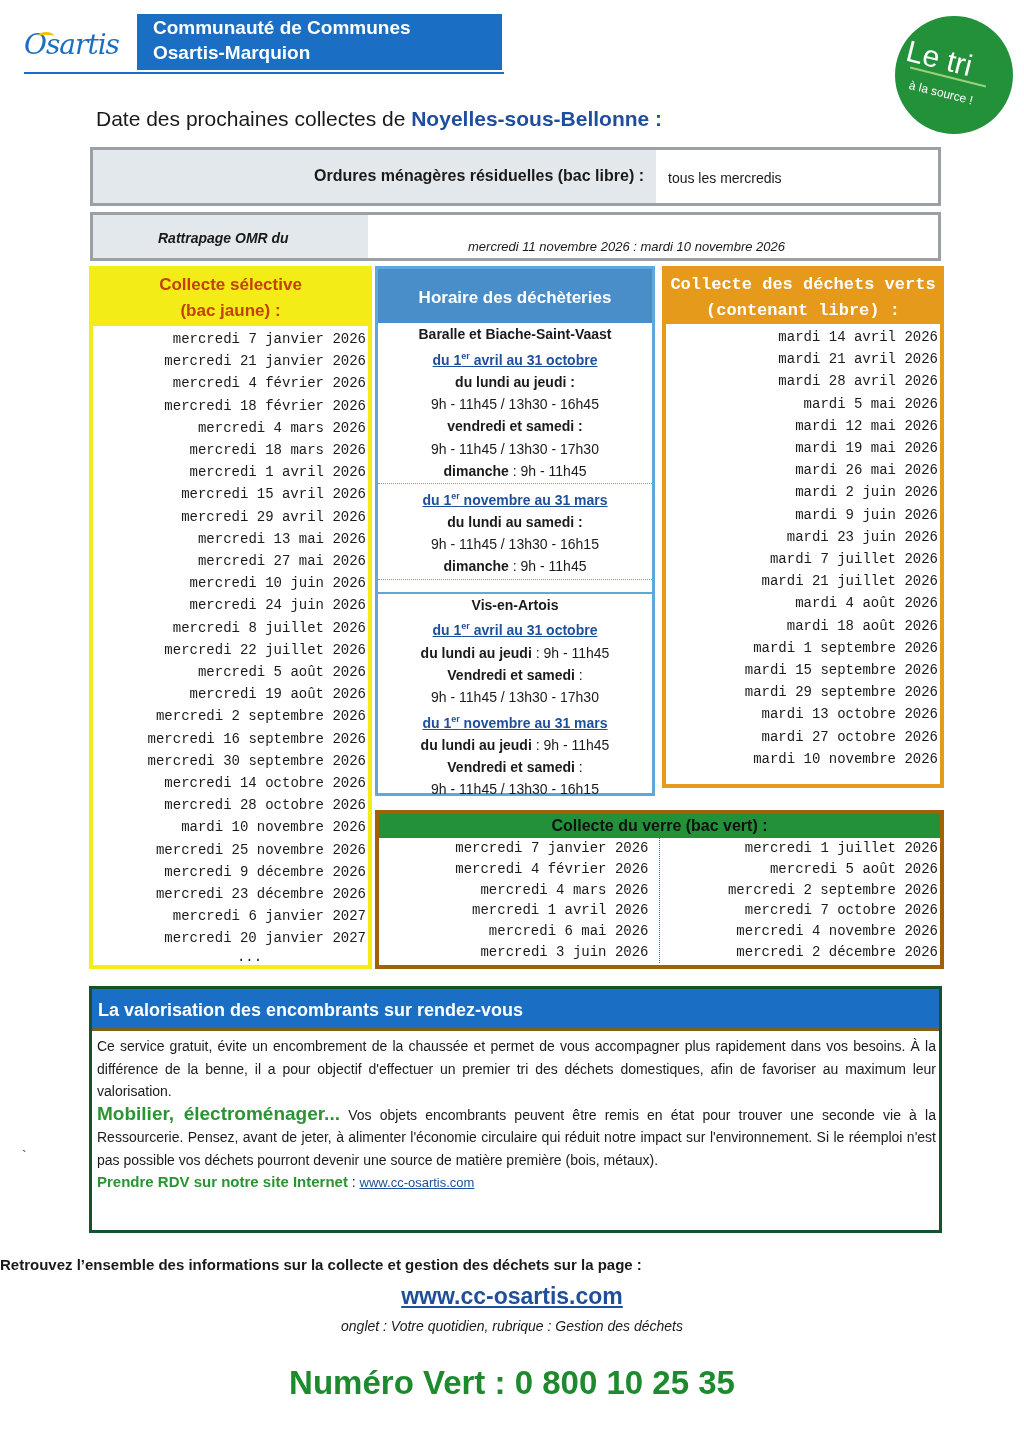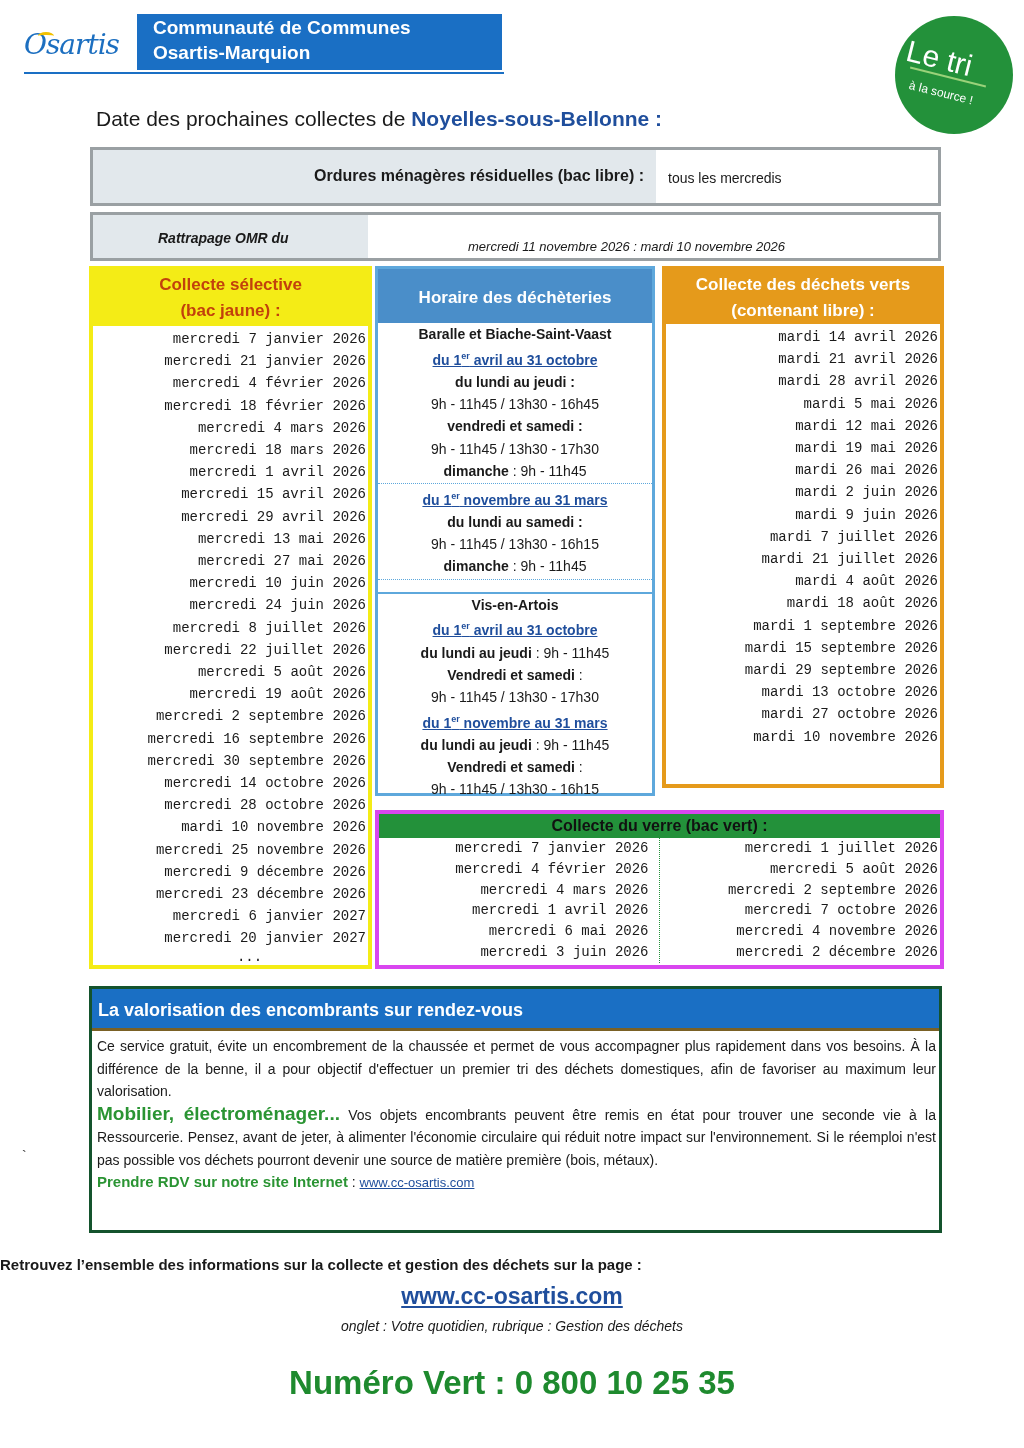--- a/index.html
+++ b/index.html
@@ -48,24 +48,24 @@
   #blue-col .col-head { background: #4a8ec9; color: #fff; height: 54px; line-height: 54px; font-size: 17px; }
   .sched { text-align: center; font-size: 14px; line-height: 22.2px; }
   .sched .site { font-weight: bold; }
   .sched .period { color: #1f4e9c; font-weight: bold; text-decoration: underline; }
   .sched .period sup { font-size: 9px; }
   .sched .b { font-weight: bold; }
   .dotsep { border-top: 1px dotted #5ea8dc; margin: 1px 0; }
   .solidsep { border-top: 2px solid #5ea8dc; margin-top: 12px; }
 
   #orange-col { left: 662px; top: 266px; width: 282px; height: 522px; border-color: #e59a1b; }
-  #orange-col .col-head { background: #e59a1b; color: #fff; height: 54px; }
+  #orange-col .col-head { background: #e59a1b; color: #fff; height: 54px; font-family: Liberation Mono, monospace; }
   #orange-col .date-list { margin-top: 2px; }
 
-  #green-box { left: 375px; top: 810px; width: 569px; height: 159px; border: 4px solid #d946ef; background: #fff; }
+  #green-box { left: 375px; top: 810px; width: 569px; height: 159px; border: 4px solid #a16207; background: #fff; }
   #green-box .col-head { background: #23913a; color: #111; height: 24px; line-height: 24px; font-size: 16px; padding-top: 0; }
   #green-box .glass-cols { display: flex; }
   #green-box .glass-cols ul { width: 50%; }
   #green-box .glass-cols ul:first-child { border-right: 1px dotted #23913a; padding-right: 10px; }
   #green-box .date-list li { line-height: 20.8px; }
 
   
   #enc-box { left: 89px; top: 986px; width: 853px; height: 247px; border: 3px solid #14532d; background: #fff; }
   #enc-title { background: #1a6fc4; color: #fff; font-size: 18px; font-weight: bold; height: 42px; line-height: 42px; padding-left: 6px; border-bottom: 3px solid #7a6125; }
   #enc-body { padding: 4px 3px 0 5px; font-size: 14px; line-height: 22.5px; text-align: justify; }
@@ -192,20 +192,21 @@
   <ul class="date-list" id="greenwaste-list">
       <li>mardi 14 avril 2026</li>
       <li>mardi 21 avril 2026</li>
       <li>mardi 28 avril 2026</li>
       <li>mardi 5 mai 2026</li>
       <li>mardi 12 mai 2026</li>
       <li>mardi 19 mai 2026</li>
       <li>mardi 26 mai 2026</li>
       <li>mardi 2 juin 2026</li>
       <li>mardi 9 juin 2026</li>
+      <li>mardi 23 juin 2026</li>
       <li>mardi 7 juillet 2026</li>
       <li>mardi 21 juillet 2026</li>
       <li>mardi 4 août 2026</li>
       <li>mardi 18 août 2026</li>
       <li>mardi 1 septembre 2026</li>
       <li>mardi 15 septembre 2026</li>
       <li>mardi 29 septembre 2026</li>
       <li>mardi 13 octobre 2026</li>
       <li>mardi 27 octobre 2026</li>
       <li>mardi 10 novembre 2026</li>

